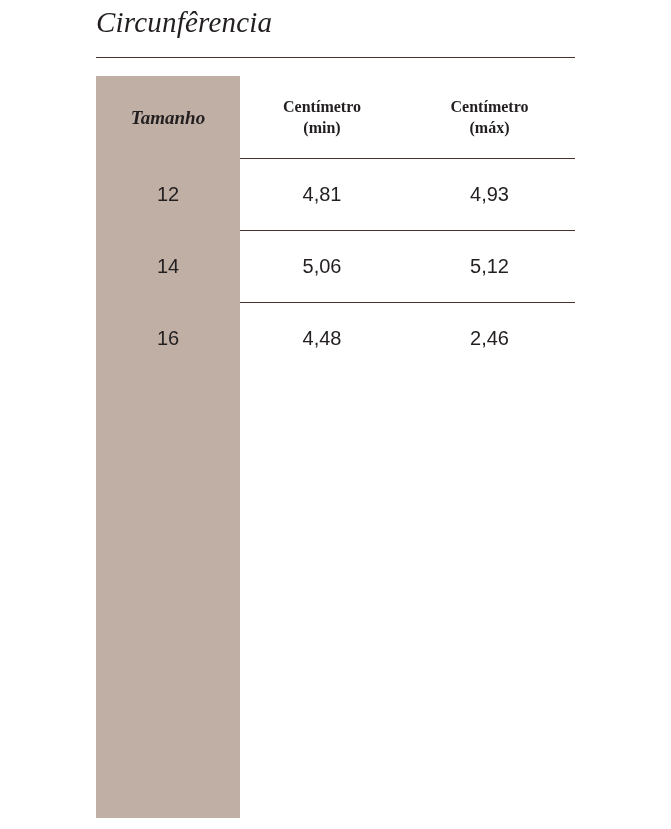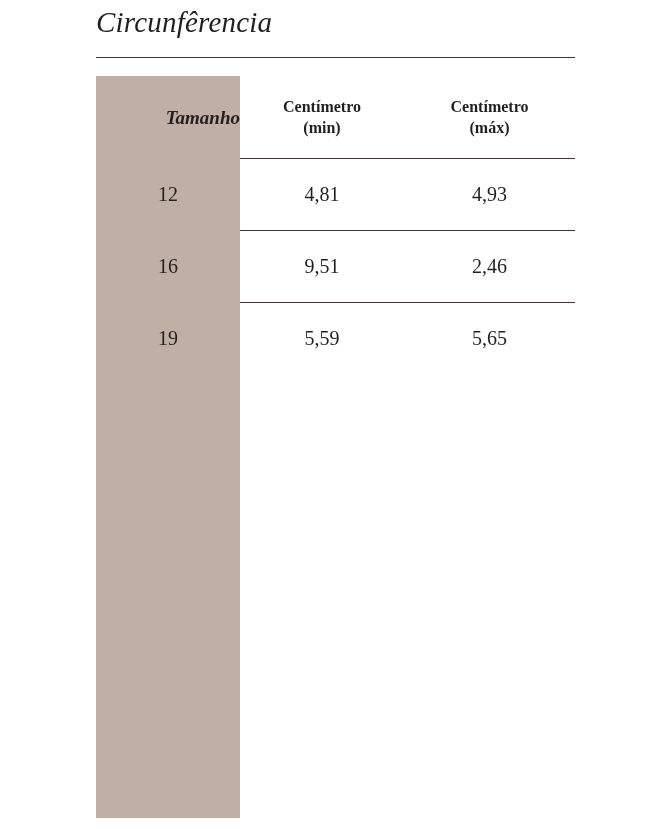--- a/index.html
+++ b/index.html
@@ -70,36 +70,35 @@
     color: #231f20;
     border-bottom: 1.3px solid #4a342b;
     line-height: 1.32;
   }
 
   thead th.size-head {
     background: #c0afa5;
     font-style: italic;
     font-size: 19px;
     border-bottom: none;
-    text-align: right;
   }
 
   
   tbody td {
     height: 71px;
-    font-family: Liberation Serif, serif;
+    font-family: Liberation Sans, sans-serif;
     font-size: 20px;
     color: #231f20;
     border-bottom: 1.2px solid #4a342b;
   }
 
   tbody td.size-cell {
     background: #c0afa5;
     border-bottom: none;
-    font-family: Liberation Serif, serif;
+    font-family: Liberation Sans, sans-serif;
     font-size: 20px;
   }
 
   tbody tr:last-child td {
     border-bottom: none;
   }
 
   
   .shade-col {
     position: absolute;
@@ -145,25 +144,25 @@
         </th>
       </tr>
     </thead>
     <tbody>
       <tr>
         <td class="size-cell">12</td>
         <td>4,81</td>
         <td>4,93</td>
       </tr>
       <tr>
-        <td class="size-cell">16</td>
-        <td>9,51</td>
-        <td>2,46</td>
+        <td class="size-cell">14</td>
+        <td>5,06</td>
+        <td>5,12</td>
       </tr>
       <tr>
-        <td class="size-cell">19</td>
-        <td>5,59</td>
-        <td>5,65</td>
+        <td class="size-cell">16</td>
+        <td>4,48</td>
+        <td>2,46</td>
       </tr>
     </tbody>
   </table>
 
 </div>
 
 </body></html>

